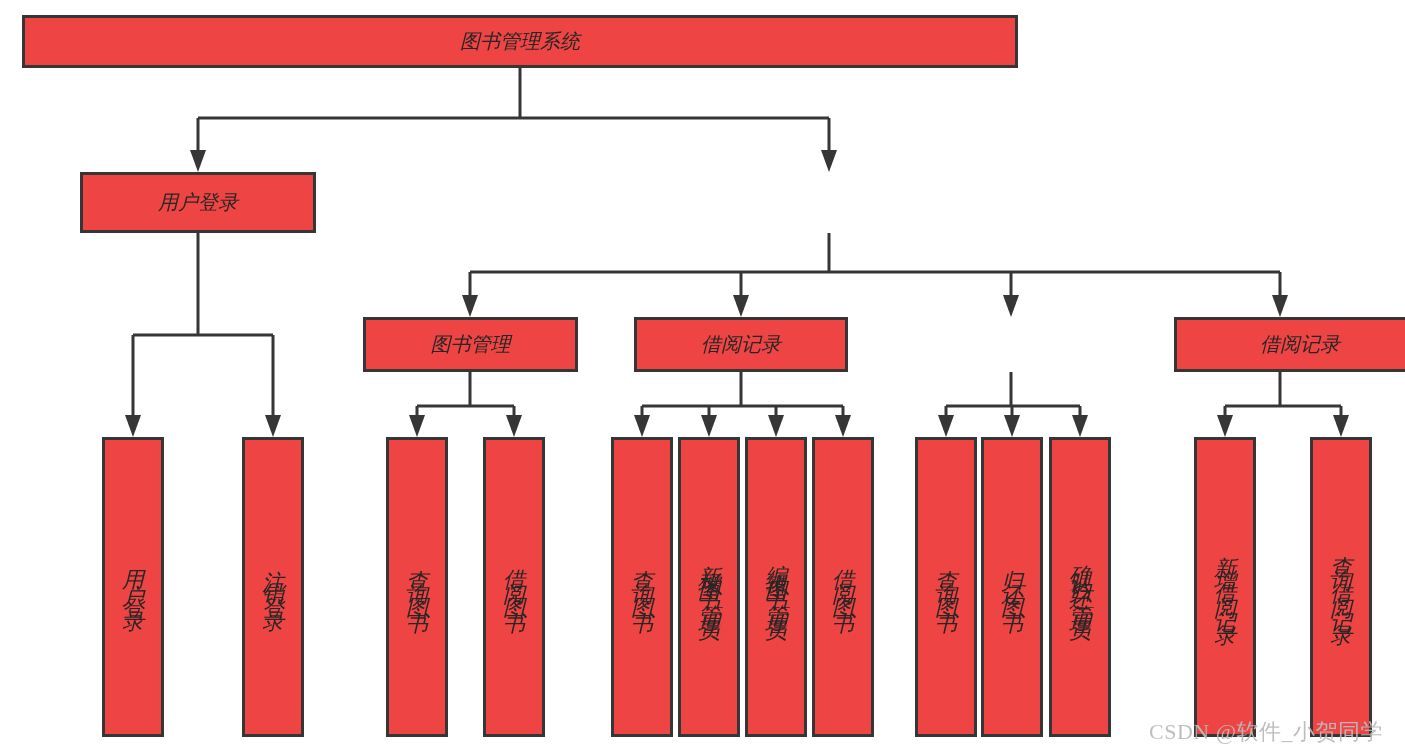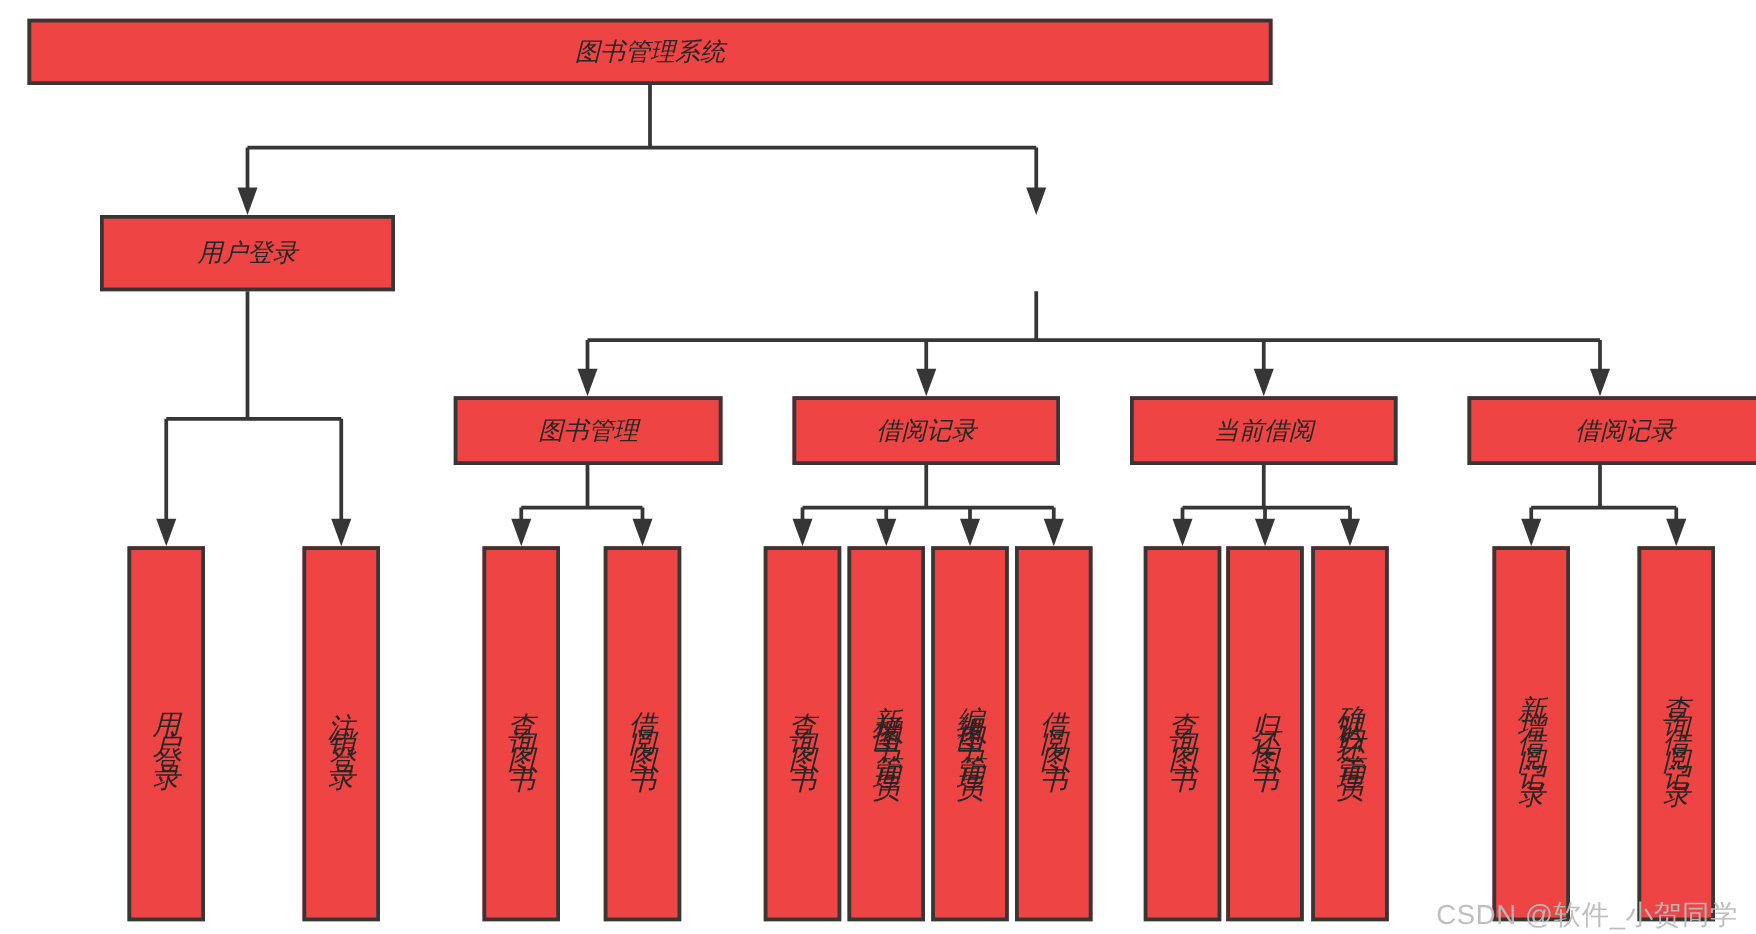--- a/index.html
+++ b/index.html
@@ -21,21 +21,21 @@
   .lv3{top:317px;height:55px;font-size:20px;}
   .leaf{top:437px;height:300px;width:62px;}
   .vtext{
     writing-mode:vertical-rl;text-orientation:mixed;
     font-size:22px;line-height:1;letter-spacing:14px;transform:translateY(-7px);
     white-space:nowrap;
   }
   .vtext.dense{letter-spacing:8px;transform:translateY(-4px);}
   .watermark{
     position:absolute;left:1149px;top:717px;font-size:22px;
-    color:rgba(187,187,187,0.95);z-index:5;letter-spacing:0.5px;white-space:nowrap;
+    color:rgba(187,187,187,0.95);z-index:5;letter-spacing:0.5px;white-space:nowrap;font-family:Liberation Serif, serif;
   }
 </style>
 </head>
 <body>
 
 <div class="stage">
 
   <svg class="connectors" viewBox="0 0 1405 747" xmlns="http://www.w3.org/2000/svg">
     <path d="
       M520 68 V118 M198 118 H829 M198 118 V154 M829 118 V154
@@ -72,23 +72,20 @@
 
   <div class="box lv2" style="left:80px;width:236px;">
     <span>用户登录</span>
   </div>
 
   <div class="box lv3" style="left:363px;width:215px;">
     <span>图书管理</span>
   </div>
   <div class="box lv3" style="left:634px;width:214px;">
     <span>借阅记录</span>
-  </div>
-  <div class="box lv3" style="left:904px;width:214px;">
-    <span>当前借阅</span>
   </div>
   <div class="box lv3" style="left:1174px;width:252px;">
     <span>借阅记录</span>
   </div>
 
   <div class="box leaf" style="left:102px;">
     <span class="vtext">用户登录</span>
   </div>
   <div class="box leaf" style="left:242px;">
     <span class="vtext">注销登录</span>

